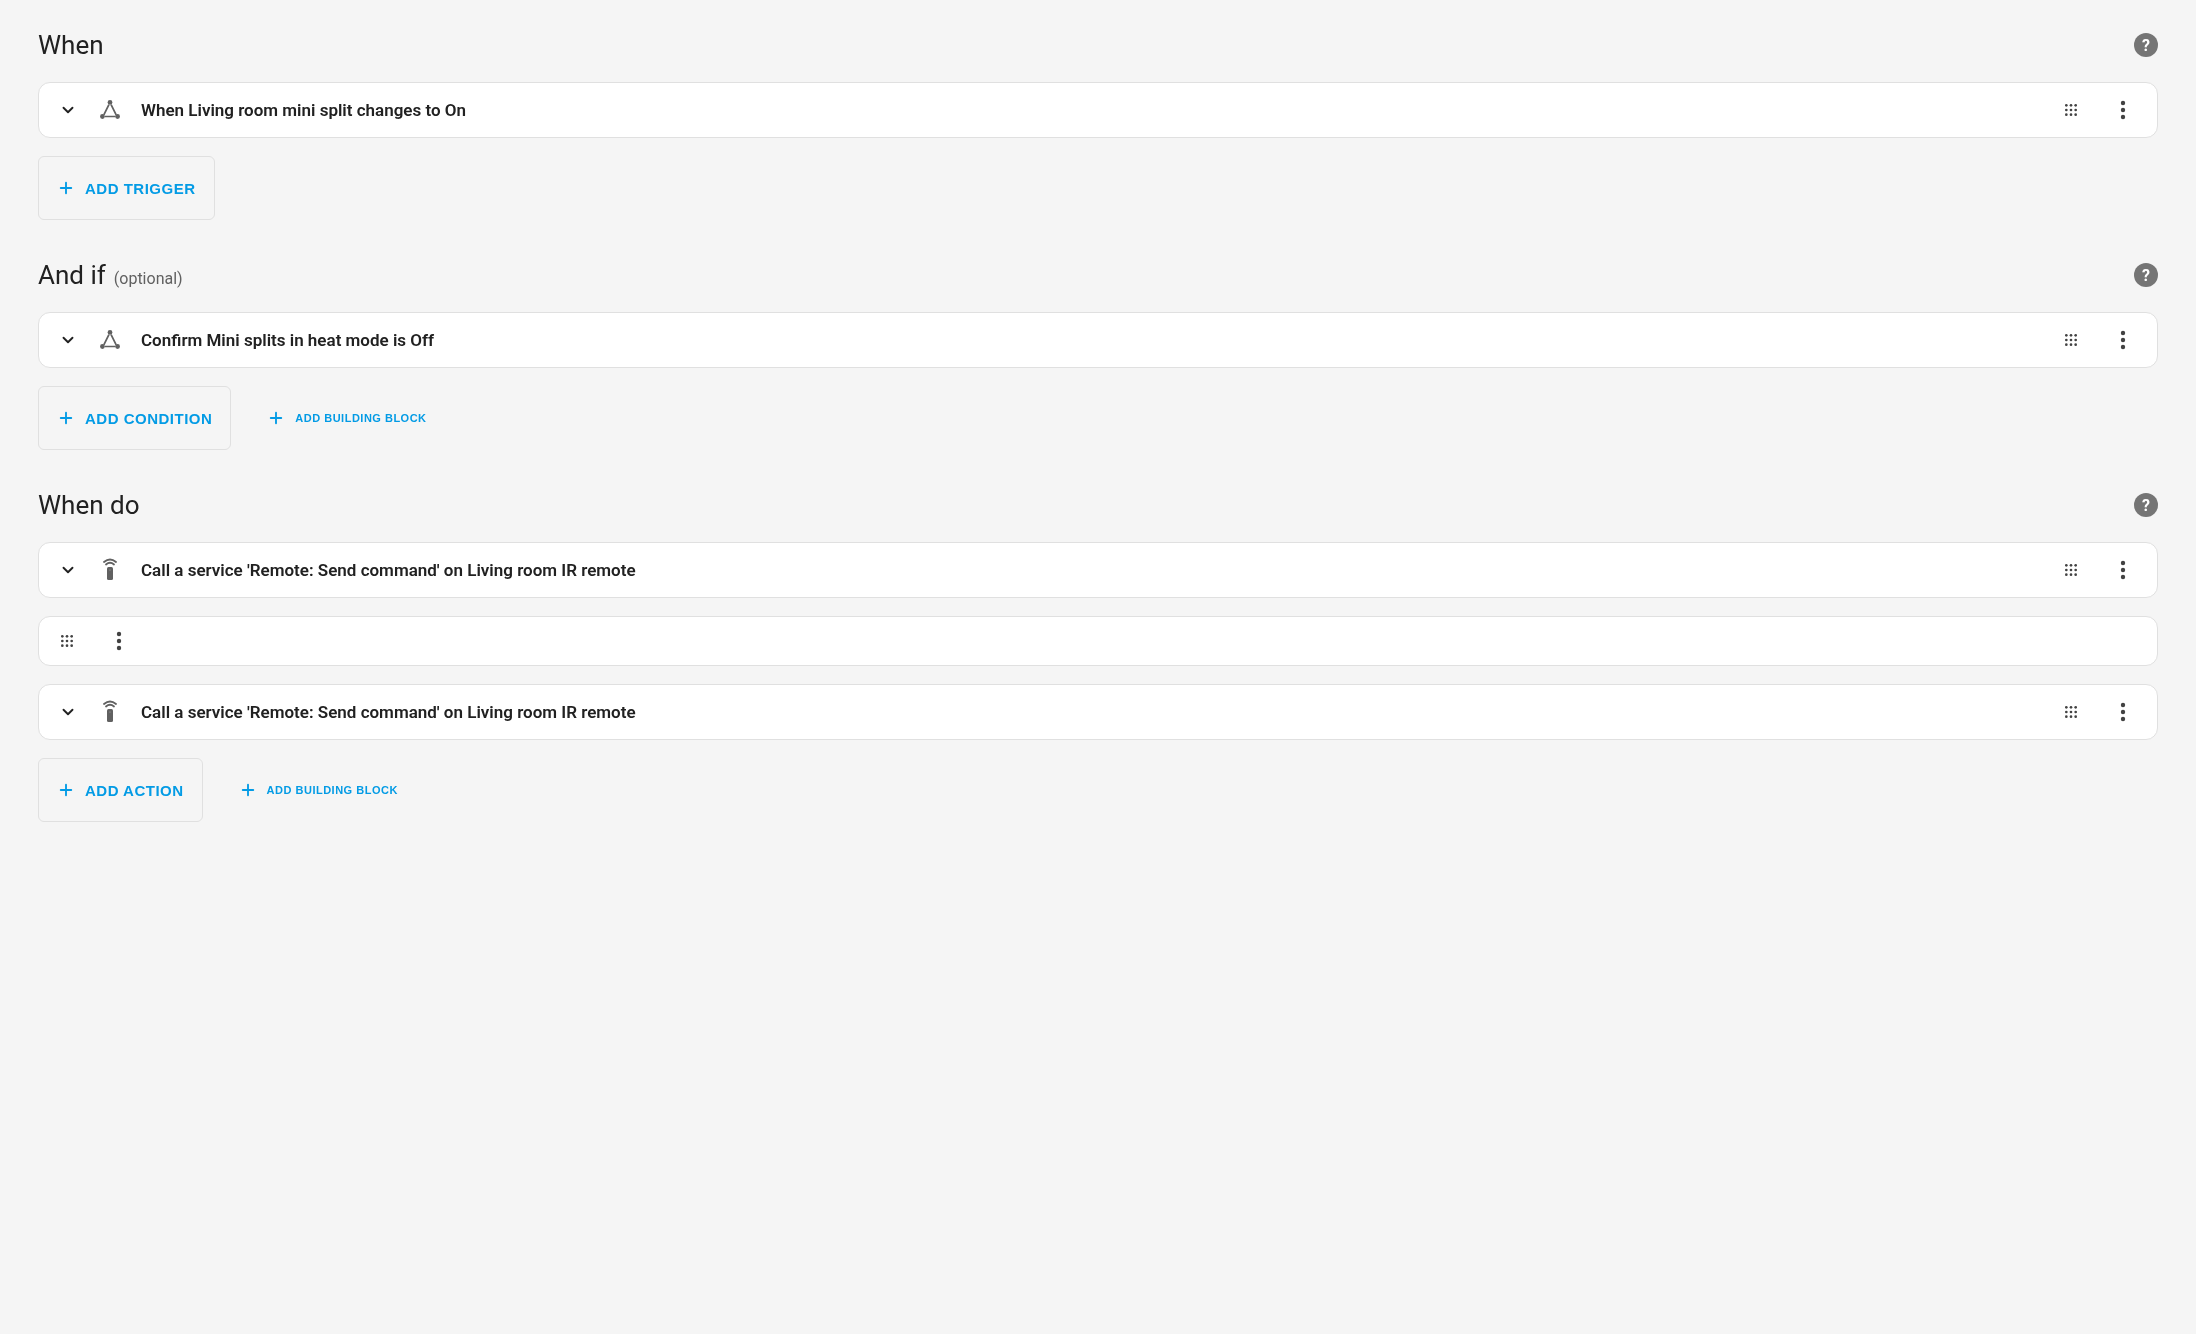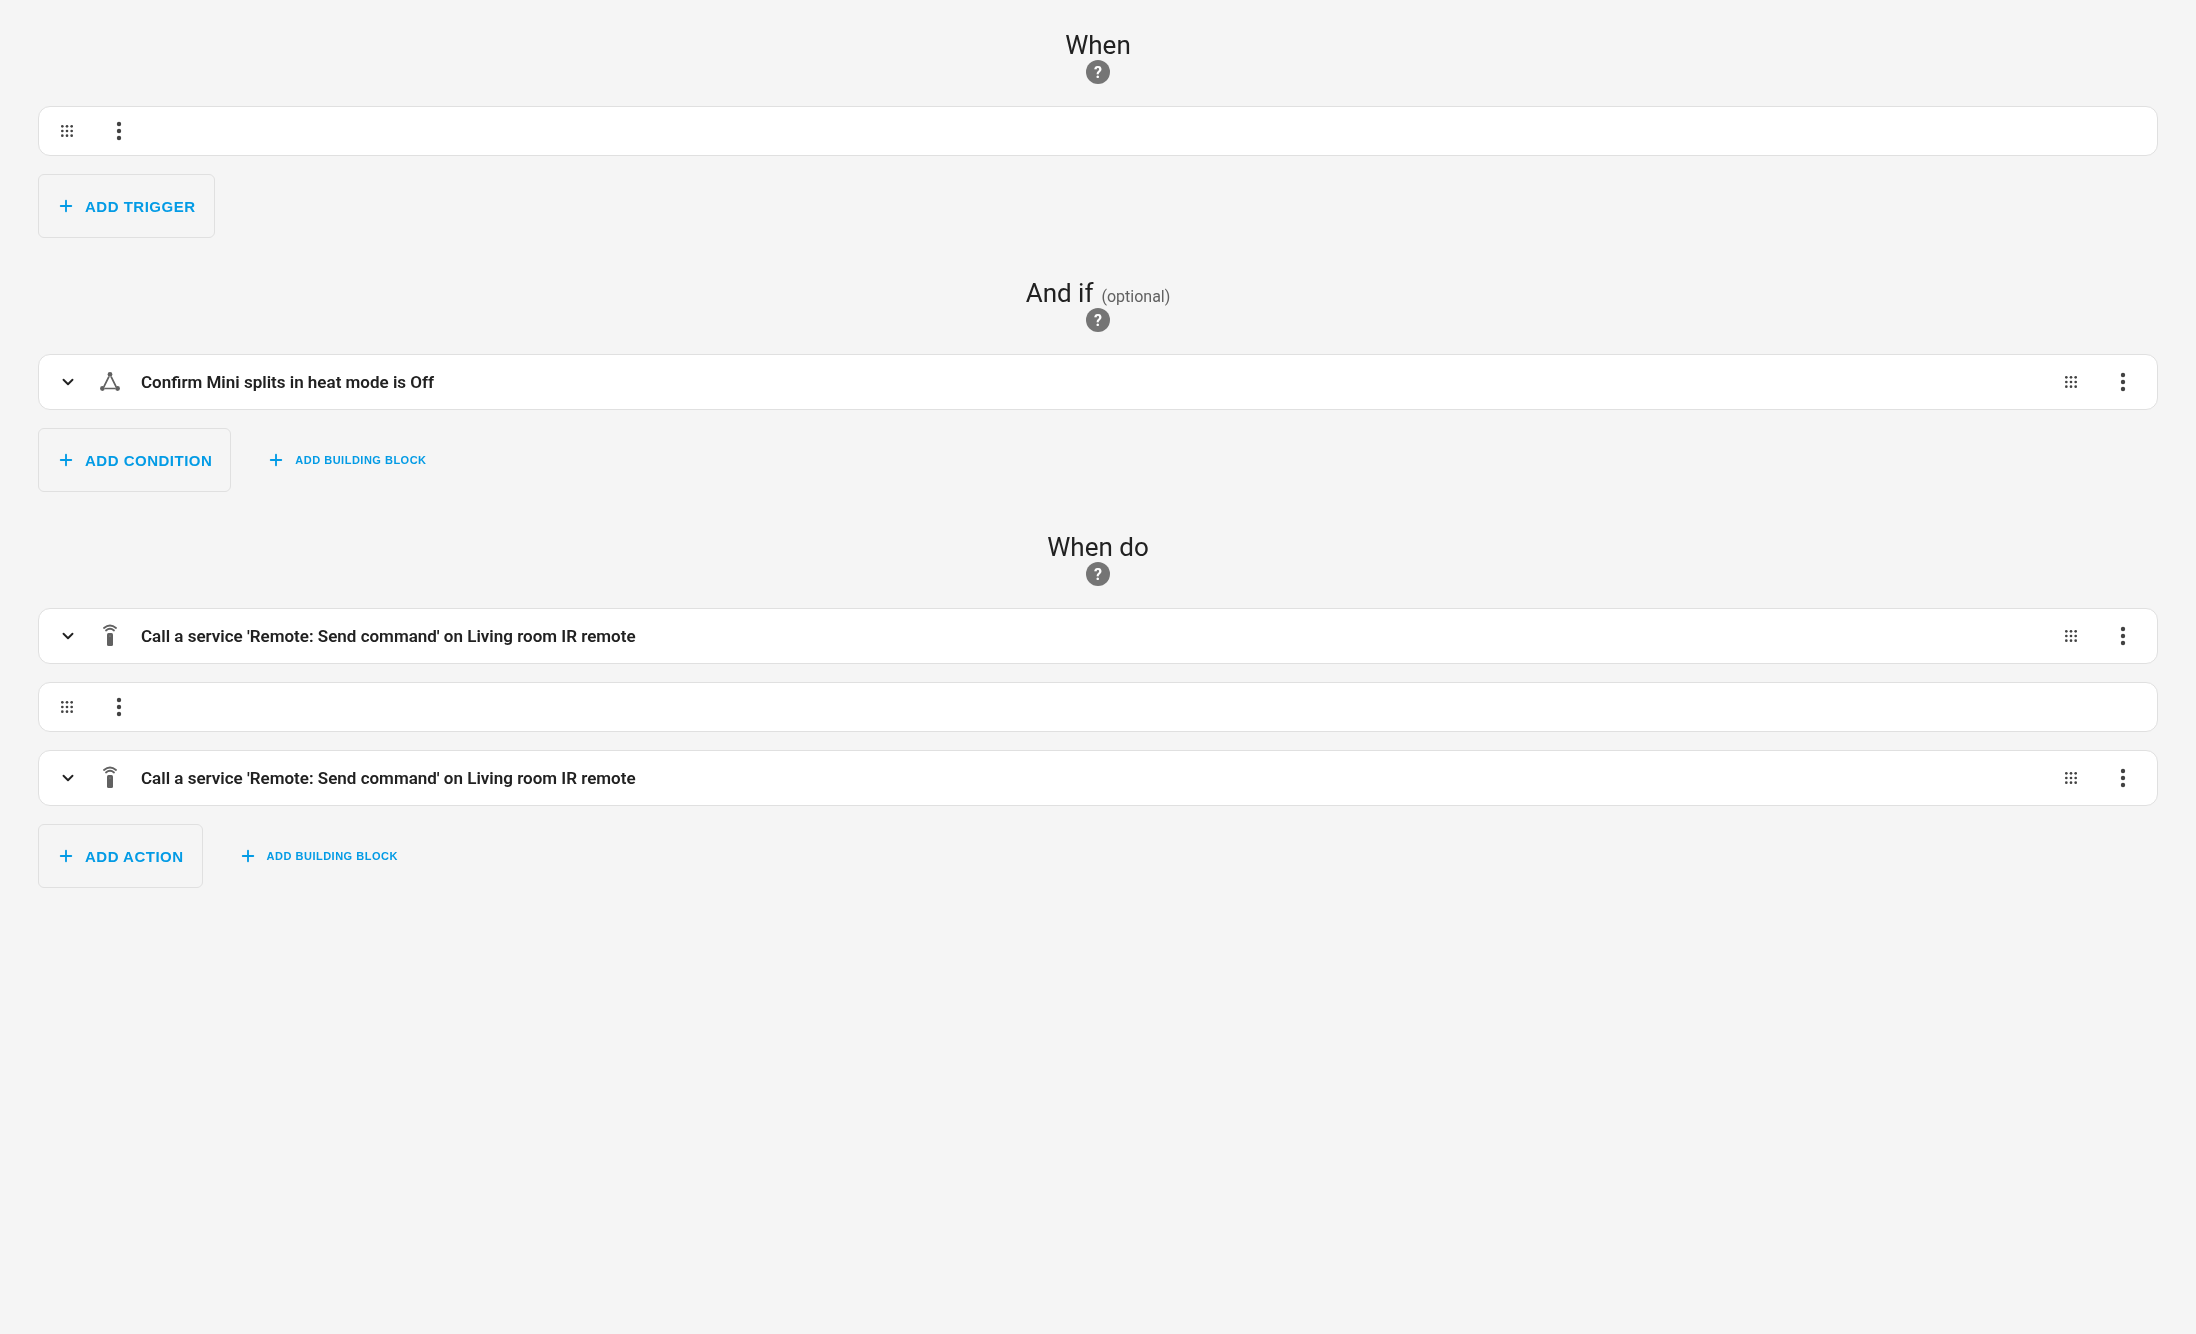--- a/index.html
+++ b/index.html
@@ -14,21 +14,20 @@
     color: #212121;
   }
   .section {
     margin-bottom: 40px;
   }
   .section-header {
     display: flex;
     align-items: center;
     justify-content: space-between;
     margin-bottom: 22px;
-    flex-direction: column;
   }
   .section-title {
     font-size: 26px;
     font-weight: 400;
     color: #212121;
     display: flex;
     align-items: baseline;
     gap: 8px;
   }
   .section-title-optional {
@@ -156,20 +155,195 @@
 </style>
 </head>
 <body>
 
 <div class="section">
   <div class="section-header">
     <div class="section-title">
       <span>When</span>
     </div>
     <div class="help-icon">?</div>
+  </div>
+
+  <div class="card">
+    <div class="card-left">
+      <div class="expand-chevron">
+        <svg width="18" height="18" viewBox="0 0 24 24" fill="none" stroke="#212121" stroke-width="2.5" stroke-linecap="round" stroke-linejoin="round">
+            <polyline points="6 9 12 15 18 9"></polyline>
+          </svg>
+      </div>
+      <div class="item-icon">
+        <svg width="26" height="26" viewBox="0 0 24 24" fill="#616161">
+            <circle cx="5" cy="18" r="2.2"></circle>
+            <circle cx="19" cy="18" r="2.2"></circle>
+            <circle cx="12" cy="5" r="2.2"></circle>
+            <path d="M6.3 16.5 L11 7 M13 7 L17.7 16.5 M7.2 18 L16.8 18" stroke="#616161" stroke-width="1.6" fill="none"></path>
+          </svg>
+      </div>
+      <div class="card-label">When Living room mini split changes to On</div>
+    </div>
+    <div class="card-right">
+      <div class="drag-handle">
+        <svg width="16" height="16" viewBox="0 0 24 24" fill="#424242">
+            <circle cx="5" cy="5" r="2"></circle>
+            <circle cx="12" cy="5" r="2"></circle>
+            <circle cx="19" cy="5" r="2"></circle>
+            <circle cx="5" cy="12" r="2"></circle>
+            <circle cx="12" cy="12" r="2"></circle>
+            <circle cx="19" cy="12" r="2"></circle>
+            <circle cx="5" cy="19" r="2"></circle>
+            <circle cx="12" cy="19" r="2"></circle>
+            <circle cx="19" cy="19" r="2"></circle>
+          </svg>
+      </div>
+      <div class="more-menu">
+        <svg width="6" height="20" viewBox="0 0 6 20" fill="#424242">
+            <circle cx="3" cy="3" r="2.2"></circle>
+            <circle cx="3" cy="10" r="2.2"></circle>
+            <circle cx="3" cy="17" r="2.2"></circle>
+          </svg>
+      </div>
+    </div>
+  </div>
+
+  <div class="button-row">
+    <button class="outline-btn">
+      <span class="plus-icon">
+        <svg width="18" height="18" viewBox="0 0 24 24" fill="none" stroke="#039be5" stroke-width="2.5" stroke-linecap="round">
+            <line x1="12" y1="5" x2="12" y2="19"></line>
+            <line x1="5" y1="12" x2="19" y2="12"></line>
+          </svg>
+      </span>
+      <span>Add Trigger</span>
+    </button>
+  </div>
+</div>
+
+<div class="section">
+  <div class="section-header">
+    <div class="section-title">
+      <span>And if</span>
+      <span class="section-title-optional">(optional)</span>
+    </div>
+    <div class="help-icon">?</div>
+  </div>
+
+  <div class="card">
+    <div class="card-left">
+      <div class="expand-chevron">
+        <svg width="18" height="18" viewBox="0 0 24 24" fill="none" stroke="#212121" stroke-width="2.5" stroke-linecap="round" stroke-linejoin="round">
+            <polyline points="6 9 12 15 18 9"></polyline>
+          </svg>
+      </div>
+      <div class="item-icon">
+        <svg width="26" height="26" viewBox="0 0 24 24" fill="#616161">
+            <circle cx="5" cy="18" r="2.2"></circle>
+            <circle cx="19" cy="18" r="2.2"></circle>
+            <circle cx="12" cy="5" r="2.2"></circle>
+            <path d="M6.3 16.5 L11 7 M13 7 L17.7 16.5 M7.2 18 L16.8 18" stroke="#616161" stroke-width="1.6" fill="none"></path>
+          </svg>
+      </div>
+      <div class="card-label">Confirm Mini splits in heat mode is Off</div>
+    </div>
+    <div class="card-right">
+      <div class="drag-handle">
+        <svg width="16" height="16" viewBox="0 0 24 24" fill="#424242">
+            <circle cx="5" cy="5" r="2"></circle>
+            <circle cx="12" cy="5" r="2"></circle>
+            <circle cx="19" cy="5" r="2"></circle>
+            <circle cx="5" cy="12" r="2"></circle>
+            <circle cx="12" cy="12" r="2"></circle>
+            <circle cx="19" cy="12" r="2"></circle>
+            <circle cx="5" cy="19" r="2"></circle>
+            <circle cx="12" cy="19" r="2"></circle>
+            <circle cx="19" cy="19" r="2"></circle>
+          </svg>
+      </div>
+      <div class="more-menu">
+        <svg width="6" height="20" viewBox="0 0 6 20" fill="#424242">
+            <circle cx="3" cy="3" r="2.2"></circle>
+            <circle cx="3" cy="10" r="2.2"></circle>
+            <circle cx="3" cy="17" r="2.2"></circle>
+          </svg>
+      </div>
+    </div>
+  </div>
+
+  <div class="button-row">
+    <button class="outline-btn">
+      <span class="plus-icon">
+        <svg width="18" height="18" viewBox="0 0 24 24" fill="none" stroke="#039be5" stroke-width="2.5" stroke-linecap="round">
+            <line x1="12" y1="5" x2="12" y2="19"></line>
+            <line x1="5" y1="12" x2="19" y2="12"></line>
+          </svg>
+      </span>
+      <span>Add Condition</span>
+    </button>
+    <button class="text-btn">
+      <span class="plus-icon">
+        <svg width="18" height="18" viewBox="0 0 24 24" fill="none" stroke="#039be5" stroke-width="2.5" stroke-linecap="round">
+            <line x1="12" y1="5" x2="12" y2="19"></line>
+            <line x1="5" y1="12" x2="19" y2="12"></line>
+          </svg>
+      </span>
+      <span>Add Building Block</span>
+    </button>
+  </div>
+</div>
+
+<div class="section">
+  <div class="section-header">
+    <div class="section-title">
+      <span>When do</span>
+    </div>
+    <div class="help-icon">?</div>
+  </div>
+
+  <div class="card">
+    <div class="card-left">
+      <div class="expand-chevron">
+        <svg width="18" height="18" viewBox="0 0 24 24" fill="none" stroke="#212121" stroke-width="2.5" stroke-linecap="round" stroke-linejoin="round">
+            <polyline points="6 9 12 15 18 9"></polyline>
+          </svg>
+      </div>
+      <div class="item-icon">
+        <svg width="24" height="24" viewBox="0 0 24 24" fill="none" stroke="#616161" stroke-width="1.8">
+            <path d="M6 4 Q12 -1 18 4" stroke-linecap="round"></path>
+            <path d="M8 6.5 Q12 3 16 6.5" stroke-linecap="round"></path>
+            <rect x="9" y="9" width="6" height="13" rx="1.5" fill="#616161" stroke="none"></rect>
+            <circle cx="12" cy="12" r="1.3" fill="#f5f5f5"></circle>
+          </svg>
+      </div>
+      <div class="card-label">Call a service 'Remote: Send command' on Living room IR remote</div>
+    </div>
+    <div class="card-right">
+      <div class="drag-handle">
+        <svg width="16" height="16" viewBox="0 0 24 24" fill="#424242">
+            <circle cx="5" cy="5" r="2"></circle>
+            <circle cx="12" cy="5" r="2"></circle>
+            <circle cx="19" cy="5" r="2"></circle>
+            <circle cx="5" cy="12" r="2"></circle>
+            <circle cx="12" cy="12" r="2"></circle>
+            <circle cx="19" cy="12" r="2"></circle>
+            <circle cx="5" cy="19" r="2"></circle>
+            <circle cx="12" cy="19" r="2"></circle>
+            <circle cx="19" cy="19" r="2"></circle>
+          </svg>
+      </div>
+      <div class="more-menu">
+        <svg width="6" height="20" viewBox="0 0 6 20" fill="#424242">
+            <circle cx="3" cy="3" r="2.2"></circle>
+            <circle cx="3" cy="10" r="2.2"></circle>
+            <circle cx="3" cy="17" r="2.2"></circle>
+          </svg>
+      </div>
+    </div>
   </div>
 
   <div class="card">
     <div class="card-right">
       <div class="drag-handle">
         <svg width="16" height="16" viewBox="0 0 24 24" fill="#424242">
             <circle cx="5" cy="5" r="2"></circle>
             <circle cx="12" cy="5" r="2"></circle>
             <circle cx="19" cy="5" r="2"></circle>
             <circle cx="5" cy="12" r="2"></circle>
@@ -183,58 +357,36 @@
       <div class="more-menu">
         <svg width="6" height="20" viewBox="0 0 6 20" fill="#424242">
             <circle cx="3" cy="3" r="2.2"></circle>
             <circle cx="3" cy="10" r="2.2"></circle>
             <circle cx="3" cy="17" r="2.2"></circle>
           </svg>
       </div>
     </div>
   </div>
 
-  <div class="button-row">
-    <button class="outline-btn">
-      <span class="plus-icon">
-        <svg width="18" height="18" viewBox="0 0 24 24" fill="none" stroke="#039be5" stroke-width="2.5" stroke-linecap="round">
-            <line x1="12" y1="5" x2="12" y2="19"></line>
-            <line x1="5" y1="12" x2="19" y2="12"></line>
-          </svg>
-      </span>
-      <span>Add Trigger</span>
-    </button>
-  </div>
-</div>
-
-<div class="section">
-  <div class="section-header">
-    <div class="section-title">
-      <span>And if</span>
-      <span class="section-title-optional">(optional)</span>
-    </div>
-    <div class="help-icon">?</div>
-  </div>
-
   <div class="card">
     <div class="card-left">
       <div class="expand-chevron">
         <svg width="18" height="18" viewBox="0 0 24 24" fill="none" stroke="#212121" stroke-width="2.5" stroke-linecap="round" stroke-linejoin="round">
             <polyline points="6 9 12 15 18 9"></polyline>
           </svg>
       </div>
       <div class="item-icon">
-        <svg width="26" height="26" viewBox="0 0 24 24" fill="#616161">
-            <circle cx="5" cy="18" r="2.2"></circle>
-            <circle cx="19" cy="18" r="2.2"></circle>
-            <circle cx="12" cy="5" r="2.2"></circle>
-            <path d="M6.3 16.5 L11 7 M13 7 L17.7 16.5 M7.2 18 L16.8 18" stroke="#616161" stroke-width="1.6" fill="none"></path>
-          </svg>
-      </div>
-      <div class="card-label">Confirm Mini splits in heat mode is Off</div>
+        <svg width="24" height="24" viewBox="0 0 24 24" fill="none" stroke="#616161" stroke-width="1.8">
+            <path d="M6 4 Q12 -1 18 4" stroke-linecap="round"></path>
+            <path d="M8 6.5 Q12 3 16 6.5" stroke-linecap="round"></path>
+            <rect x="9" y="9" width="6" height="13" rx="1.5" fill="#616161" stroke="none"></rect>
+            <circle cx="12" cy="12" r="1.3" fill="#f5f5f5"></circle>
+          </svg>
+      </div>
+      <div class="card-label">Call a service 'Remote: Send command' on Living room IR remote</div>
     </div>
     <div class="card-right">
       <div class="drag-handle">
         <svg width="16" height="16" viewBox="0 0 24 24" fill="#424242">
             <circle cx="5" cy="5" r="2"></circle>
             <circle cx="12" cy="5" r="2"></circle>
             <circle cx="19" cy="5" r="2"></circle>
             <circle cx="5" cy="12" r="2"></circle>
             <circle cx="12" cy="12" r="2"></circle>
             <circle cx="19" cy="12" r="2"></circle>
@@ -254,157 +406,20 @@
   </div>
 
   <div class="button-row">
     <button class="outline-btn">
       <span class="plus-icon">
         <svg width="18" height="18" viewBox="0 0 24 24" fill="none" stroke="#039be5" stroke-width="2.5" stroke-linecap="round">
             <line x1="12" y1="5" x2="12" y2="19"></line>
             <line x1="5" y1="12" x2="19" y2="12"></line>
           </svg>
       </span>
-      <span>Add Condition</span>
-    </button>
-    <button class="text-btn">
-      <span class="plus-icon">
-        <svg width="18" height="18" viewBox="0 0 24 24" fill="none" stroke="#039be5" stroke-width="2.5" stroke-linecap="round">
-            <line x1="12" y1="5" x2="12" y2="19"></line>
-            <line x1="5" y1="12" x2="19" y2="12"></line>
-          </svg>
-      </span>
-      <span>Add Building Block</span>
-    </button>
-  </div>
-</div>
-
-<div class="section">
-  <div class="section-header">
-    <div class="section-title">
-      <span>When do</span>
-    </div>
-    <div class="help-icon">?</div>
-  </div>
-
-  <div class="card">
-    <div class="card-left">
-      <div class="expand-chevron">
-        <svg width="18" height="18" viewBox="0 0 24 24" fill="none" stroke="#212121" stroke-width="2.5" stroke-linecap="round" stroke-linejoin="round">
-            <polyline points="6 9 12 15 18 9"></polyline>
-          </svg>
-      </div>
-      <div class="item-icon">
-        <svg width="24" height="24" viewBox="0 0 24 24" fill="none" stroke="#616161" stroke-width="1.8">
-            <path d="M6 4 Q12 -1 18 4" stroke-linecap="round"></path>
-            <path d="M8 6.5 Q12 3 16 6.5" stroke-linecap="round"></path>
-            <rect x="9" y="9" width="6" height="13" rx="1.5" fill="#616161" stroke="none"></rect>
-            <circle cx="12" cy="12" r="1.3" fill="#f5f5f5"></circle>
-          </svg>
-      </div>
-      <div class="card-label">Call a service 'Remote: Send command' on Living room IR remote</div>
-    </div>
-    <div class="card-right">
-      <div class="drag-handle">
-        <svg width="16" height="16" viewBox="0 0 24 24" fill="#424242">
-            <circle cx="5" cy="5" r="2"></circle>
-            <circle cx="12" cy="5" r="2"></circle>
-            <circle cx="19" cy="5" r="2"></circle>
-            <circle cx="5" cy="12" r="2"></circle>
-            <circle cx="12" cy="12" r="2"></circle>
-            <circle cx="19" cy="12" r="2"></circle>
-            <circle cx="5" cy="19" r="2"></circle>
-            <circle cx="12" cy="19" r="2"></circle>
-            <circle cx="19" cy="19" r="2"></circle>
-          </svg>
-      </div>
-      <div class="more-menu">
-        <svg width="6" height="20" viewBox="0 0 6 20" fill="#424242">
-            <circle cx="3" cy="3" r="2.2"></circle>
-            <circle cx="3" cy="10" r="2.2"></circle>
-            <circle cx="3" cy="17" r="2.2"></circle>
-          </svg>
-      </div>
-    </div>
-  </div>
-
-  <div class="card">
-    <div class="card-right">
-      <div class="drag-handle">
-        <svg width="16" height="16" viewBox="0 0 24 24" fill="#424242">
-            <circle cx="5" cy="5" r="2"></circle>
-            <circle cx="12" cy="5" r="2"></circle>
-            <circle cx="19" cy="5" r="2"></circle>
-            <circle cx="5" cy="12" r="2"></circle>
-            <circle cx="12" cy="12" r="2"></circle>
-            <circle cx="19" cy="12" r="2"></circle>
-            <circle cx="5" cy="19" r="2"></circle>
-            <circle cx="12" cy="19" r="2"></circle>
-            <circle cx="19" cy="19" r="2"></circle>
-          </svg>
-      </div>
-      <div class="more-menu">
-        <svg width="6" height="20" viewBox="0 0 6 20" fill="#424242">
-            <circle cx="3" cy="3" r="2.2"></circle>
-            <circle cx="3" cy="10" r="2.2"></circle>
-            <circle cx="3" cy="17" r="2.2"></circle>
-          </svg>
-      </div>
-    </div>
-  </div>
-
-  <div class="card">
-    <div class="card-left">
-      <div class="expand-chevron">
-        <svg width="18" height="18" viewBox="0 0 24 24" fill="none" stroke="#212121" stroke-width="2.5" stroke-linecap="round" stroke-linejoin="round">
-            <polyline points="6 9 12 15 18 9"></polyline>
-          </svg>
-      </div>
-      <div class="item-icon">
-        <svg width="24" height="24" viewBox="0 0 24 24" fill="none" stroke="#616161" stroke-width="1.8">
-            <path d="M6 4 Q12 -1 18 4" stroke-linecap="round"></path>
-            <path d="M8 6.5 Q12 3 16 6.5" stroke-linecap="round"></path>
-            <rect x="9" y="9" width="6" height="13" rx="1.5" fill="#616161" stroke="none"></rect>
-            <circle cx="12" cy="12" r="1.3" fill="#f5f5f5"></circle>
-          </svg>
-      </div>
-      <div class="card-label">Call a service 'Remote: Send command' on Living room IR remote</div>
-    </div>
-    <div class="card-right">
-      <div class="drag-handle">
-        <svg width="16" height="16" viewBox="0 0 24 24" fill="#424242">
-            <circle cx="5" cy="5" r="2"></circle>
-            <circle cx="12" cy="5" r="2"></circle>
-            <circle cx="19" cy="5" r="2"></circle>
-            <circle cx="5" cy="12" r="2"></circle>
-            <circle cx="12" cy="12" r="2"></circle>
-            <circle cx="19" cy="12" r="2"></circle>
-            <circle cx="5" cy="19" r="2"></circle>
-            <circle cx="12" cy="19" r="2"></circle>
-            <circle cx="19" cy="19" r="2"></circle>
-          </svg>
-      </div>
-      <div class="more-menu">
-        <svg width="6" height="20" viewBox="0 0 6 20" fill="#424242">
-            <circle cx="3" cy="3" r="2.2"></circle>
-            <circle cx="3" cy="10" r="2.2"></circle>
-            <circle cx="3" cy="17" r="2.2"></circle>
-          </svg>
-      </div>
-    </div>
-  </div>
-
-  <div class="button-row">
-    <button class="outline-btn">
-      <span class="plus-icon">
-        <svg width="18" height="18" viewBox="0 0 24 24" fill="none" stroke="#039be5" stroke-width="2.5" stroke-linecap="round">
-            <line x1="12" y1="5" x2="12" y2="19"></line>
-            <line x1="5" y1="12" x2="19" y2="12"></line>
-          </svg>
-      </span>
       <span>Add Action</span>
     </button>
     <button class="text-btn">
       <span class="plus-icon">
         <svg width="18" height="18" viewBox="0 0 24 24" fill="none" stroke="#039be5" stroke-width="2.5" stroke-linecap="round">
             <line x1="12" y1="5" x2="12" y2="19"></line>
             <line x1="5" y1="12" x2="19" y2="12"></line>
           </svg>
       </span>
       <span>Add Building Block</span>

